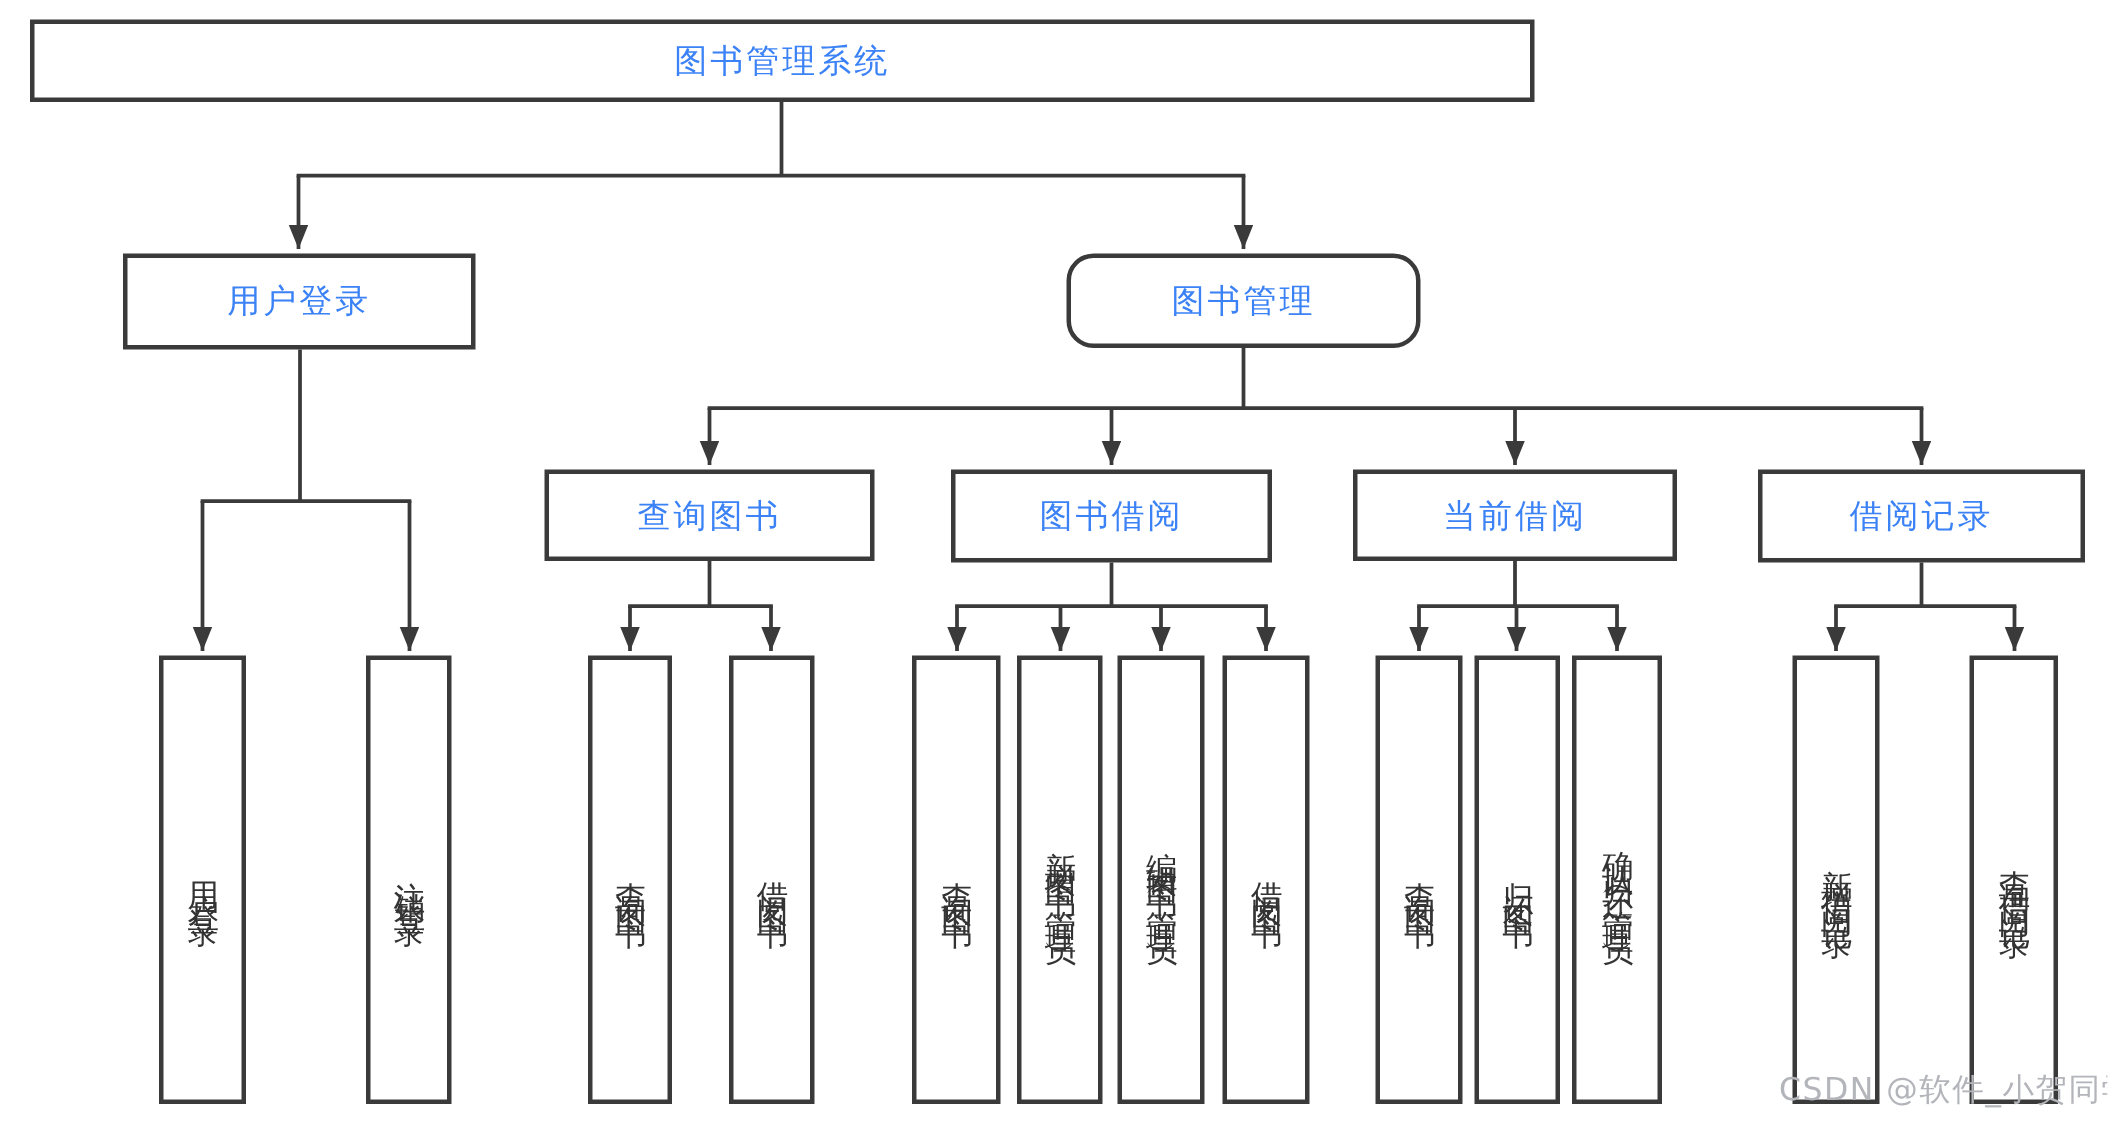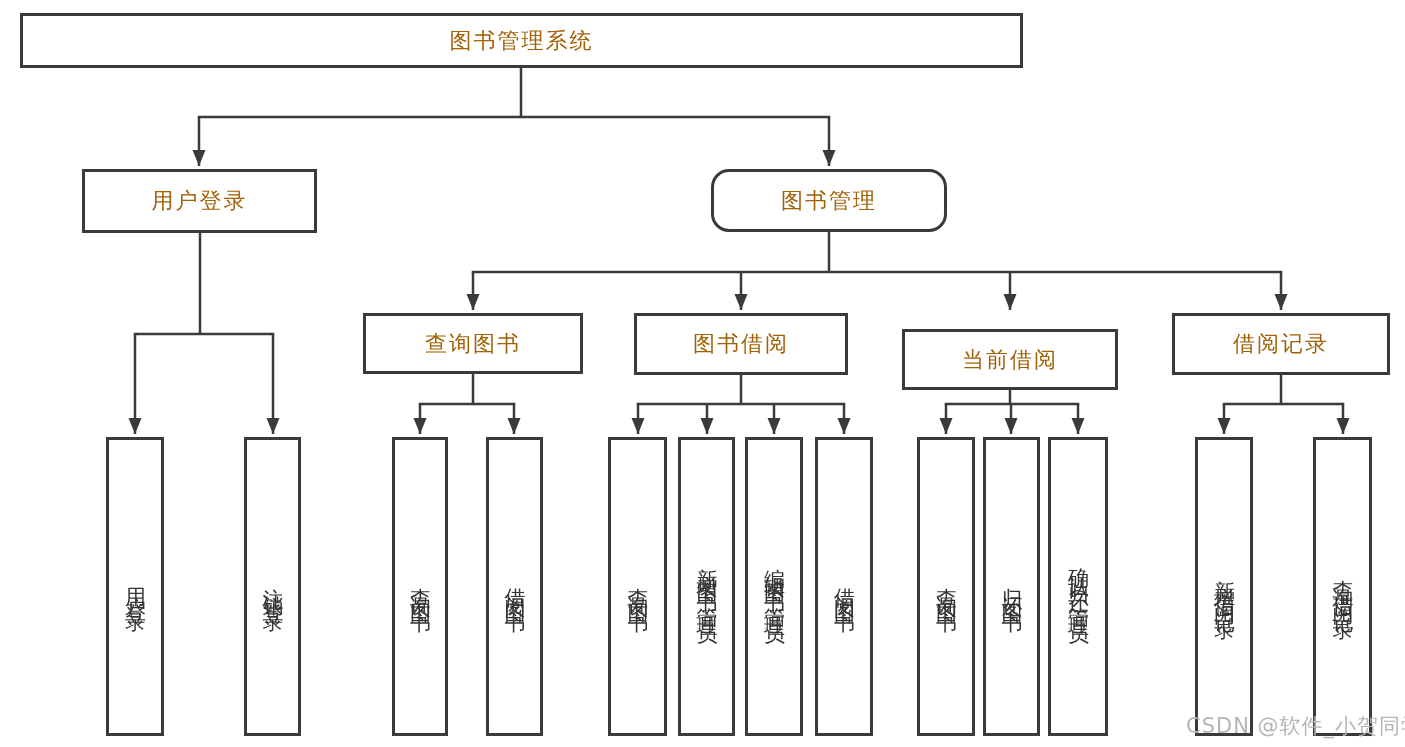--- a/index.html
+++ b/index.html
@@ -23,21 +23,21 @@
     background: #ffffff;
     display: flex;
     align-items: center;
     justify-content: center;
     color: #333333;
   }
   .hbox span {
     font-size: 22px;
     letter-spacing: 2px;
     white-space: nowrap;
-    color: #a16207;
+    color: #3b82f6;
   }
   .vbox span {
     writing-mode: vertical-rl;
     text-orientation: mixed;
     font-size: 21px;
     letter-spacing: 8px;
     line-height: 1;
     color: #333333;
   }
   .watermark {
@@ -103,21 +103,21 @@
   <div class="node hbox" style="left:711px; top:169px; width:236px; height:63px;border-radius:18px;">
     <span>图书管理</span>
   </div>
 
   <div class="node hbox" style="left:363px; top:313px; width:220px; height:61px;">
     <span>查询图书</span>
   </div>
   <div class="node hbox" style="left:634px; top:313px; width:214px; height:62px;">
     <span>图书借阅</span>
   </div>
-  <div class="node hbox" style="left:902px; top:329px; width:216px; height:61px;">
+  <div class="node hbox" style="left:902px; top:313px; width:216px; height:61px;">
     <span>当前借阅</span>
   </div>
   <div class="node hbox" style="left:1172px; top:313px; width:218px; height:62px;">
     <span>借阅记录</span>
   </div>
 
   <div class="node vbox" style="left:106px; top:437px; width:58px; height:299px;">
     <span>用户登录</span>
   </div>
   <div class="node vbox" style="left:244px; top:437px; width:57px; height:299px;">

